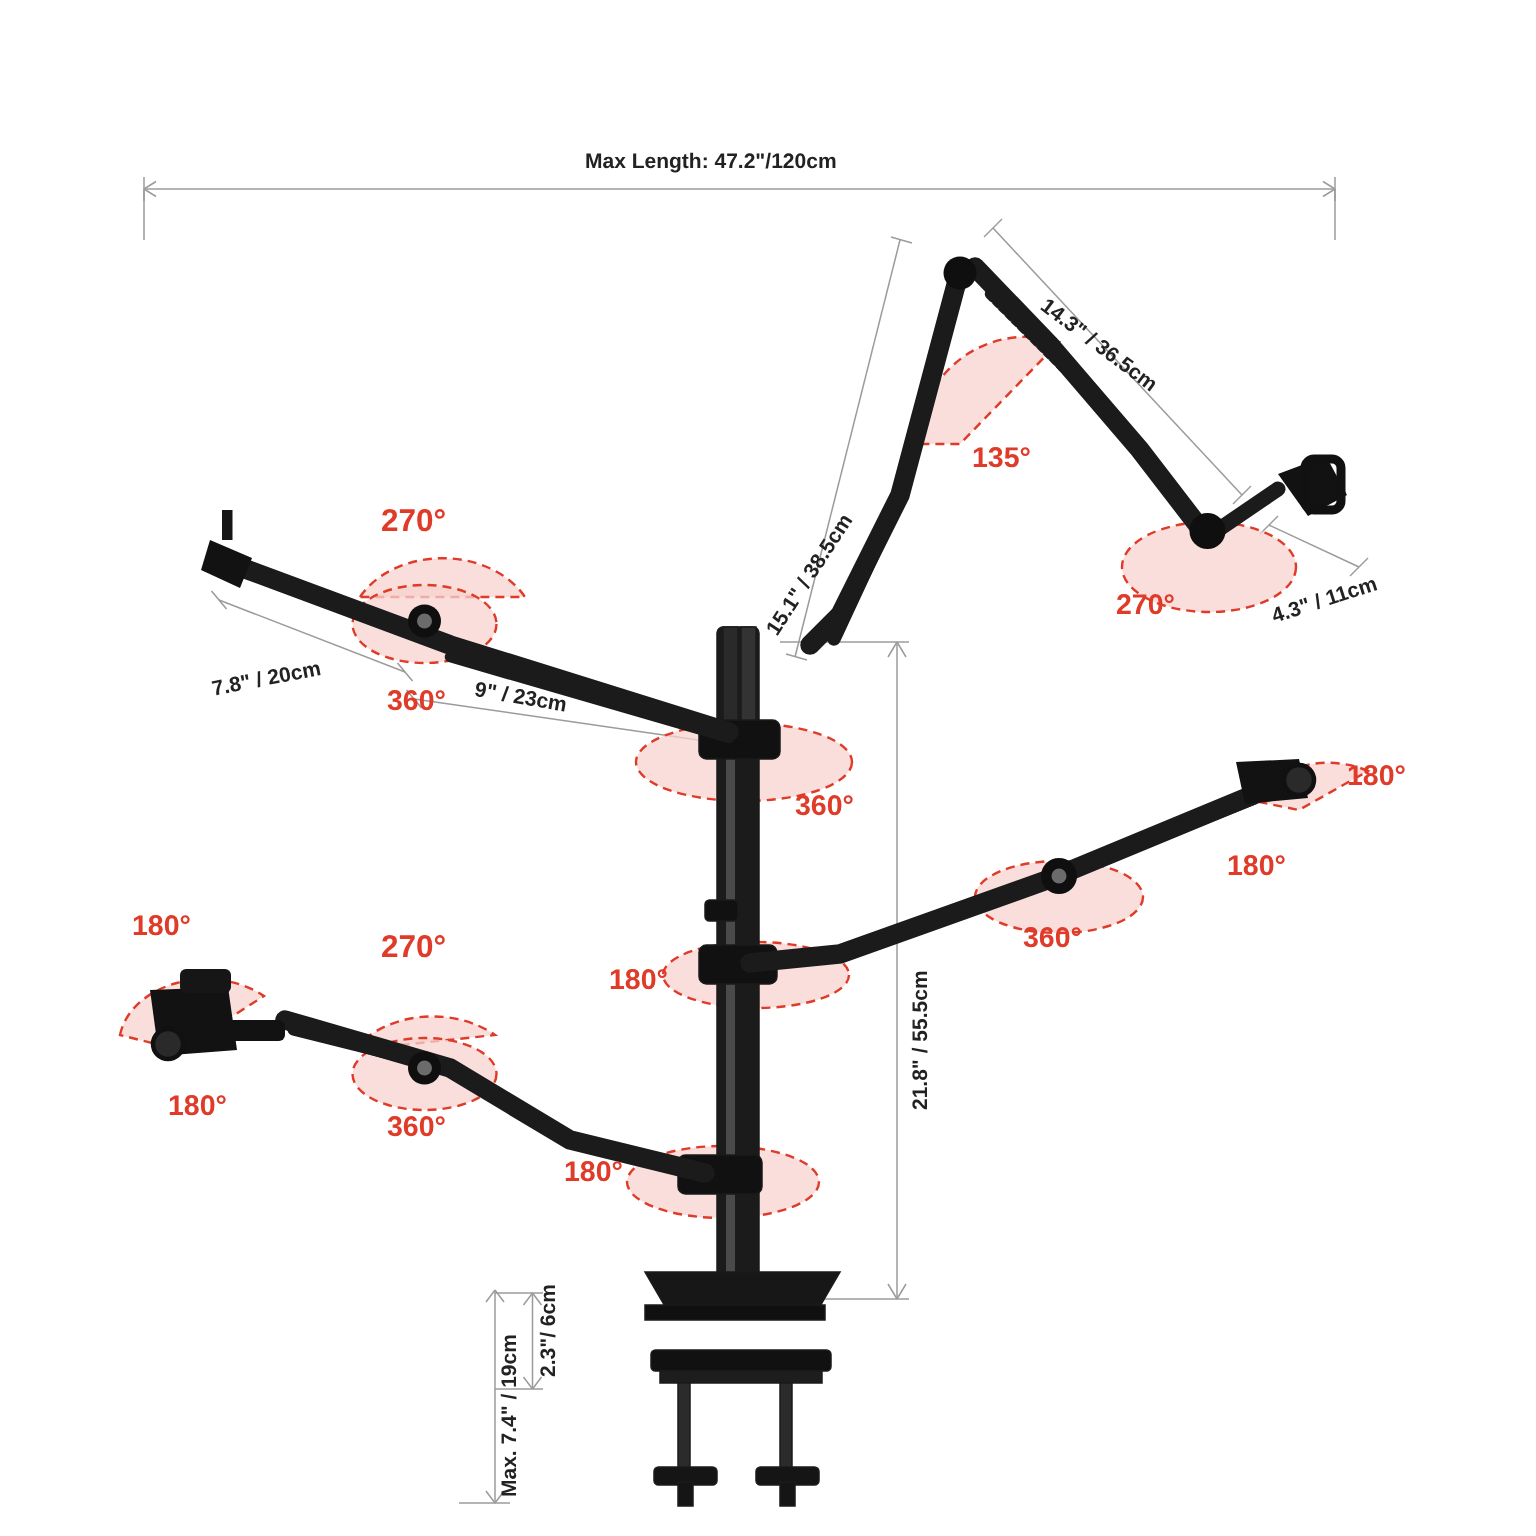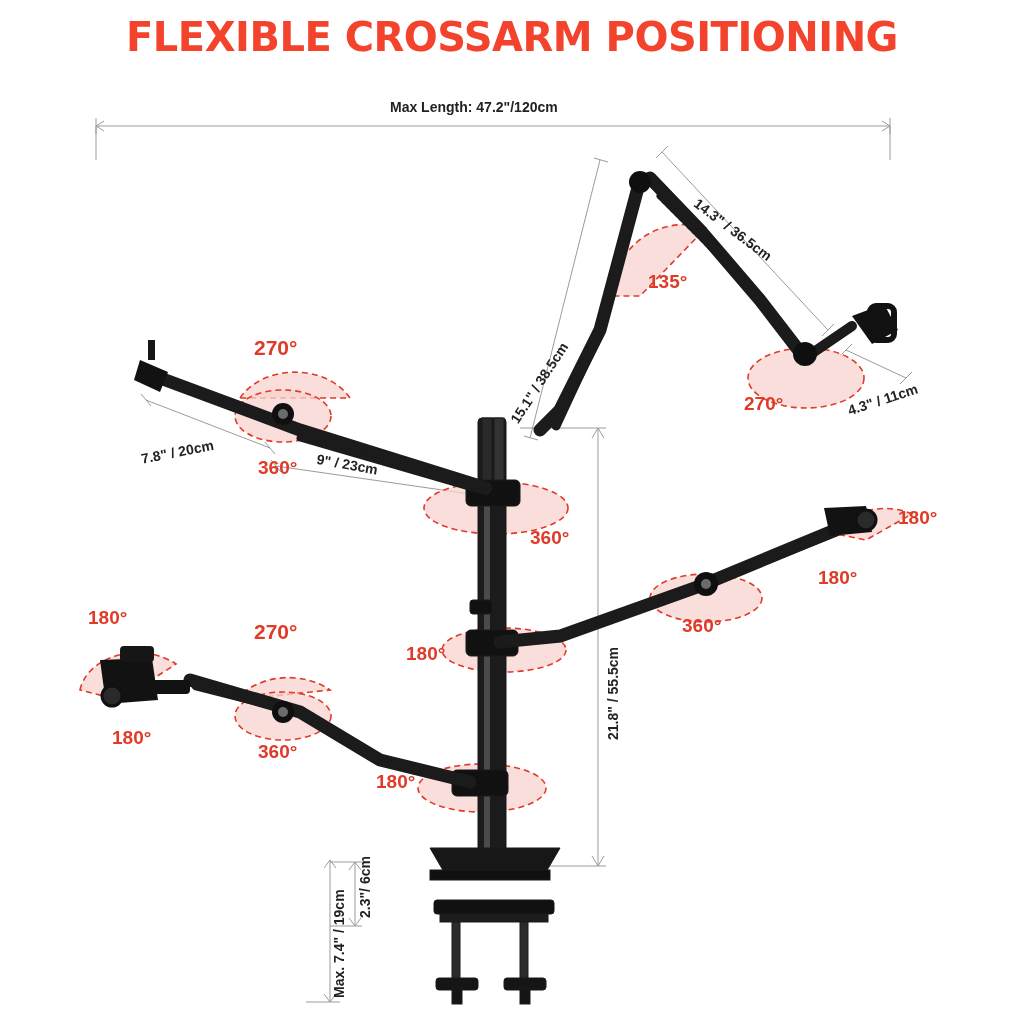--- a/index.html
+++ b/index.html
@@ -39,21 +39,20 @@
   .rot-37{transform:rotate(37deg);transform-origin:left top;}
   .rot-n20{transform:rotate(-18deg);transform-origin:left top;}
   .rot-n12{transform:rotate(-11deg);transform-origin:left top;}
   .rot-10{transform:rotate(10deg);transform-origin:left top;}
 </style>
 </head>
 <body>
 
 <div class="stage">
 
-  <div class="title">FLEXIBLE CROSSARM POSITIONING</div>
 
   <svg class="diagram" viewBox="0 0 1024 1024">
     <defs>
       <pattern id="hatch" width="6" height="6" patternTransform="rotate(45)" patternUnits="userSpaceOnUse">
         <rect width="6" height="6" fill="#f6d2ce" opacity="0.75"></rect>
       </pattern>
     </defs>
 
     <g stroke="#9b9b9b" stroke-width="1" fill="none">
 
@@ -210,21 +209,21 @@
   <div class="lbl dim rot-n12" style="left:140px;top:452px;">7.8" / 20cm</div>
 
   <div class="lbl dim rot-10" style="left:318px;top:452px;">9" / 23cm</div>
 
   <div class="lbl dim rot-90" style="left:606px;top:740px;">21.8" / 55.5cm</div>
 
   <div class="lbl dim rot-90" style="left:358px;top:918px;">2.3"/ 6cm</div>
 
   <div class="lbl dim rot-90" style="left:332px;top:998px;">Max. 7.4" / 19cm</div>
 
-  <div class="lbl red" style="left:648px;top:272px;font-size:19px;">135°</div>
+  <div class="lbl red" style="left:648px;top:296px;font-size:19px;">135°</div>
   <div class="lbl red" style="left:744px;top:394px;font-size:19px;">270°</div>
   <div class="lbl red" style="left:254px;top:336px;font-size:21px;">270°</div>
   <div class="lbl red" style="left:258px;top:458px;font-size:19px;">360°</div>
   <div class="lbl red" style="left:530px;top:528px;font-size:19px;">360°</div>
   <div class="lbl red" style="left:898px;top:508px;font-size:19px;">180°</div>
   <div class="lbl red" style="left:818px;top:568px;font-size:19px;">180°</div>
   <div class="lbl red" style="left:682px;top:616px;font-size:19px;">360°</div>
   <div class="lbl red" style="left:406px;top:644px;font-size:19px;">180°</div>
   <div class="lbl red" style="left:88px;top:608px;font-size:19px;">180°</div>
   <div class="lbl red" style="left:112px;top:728px;font-size:19px;">180°</div>

